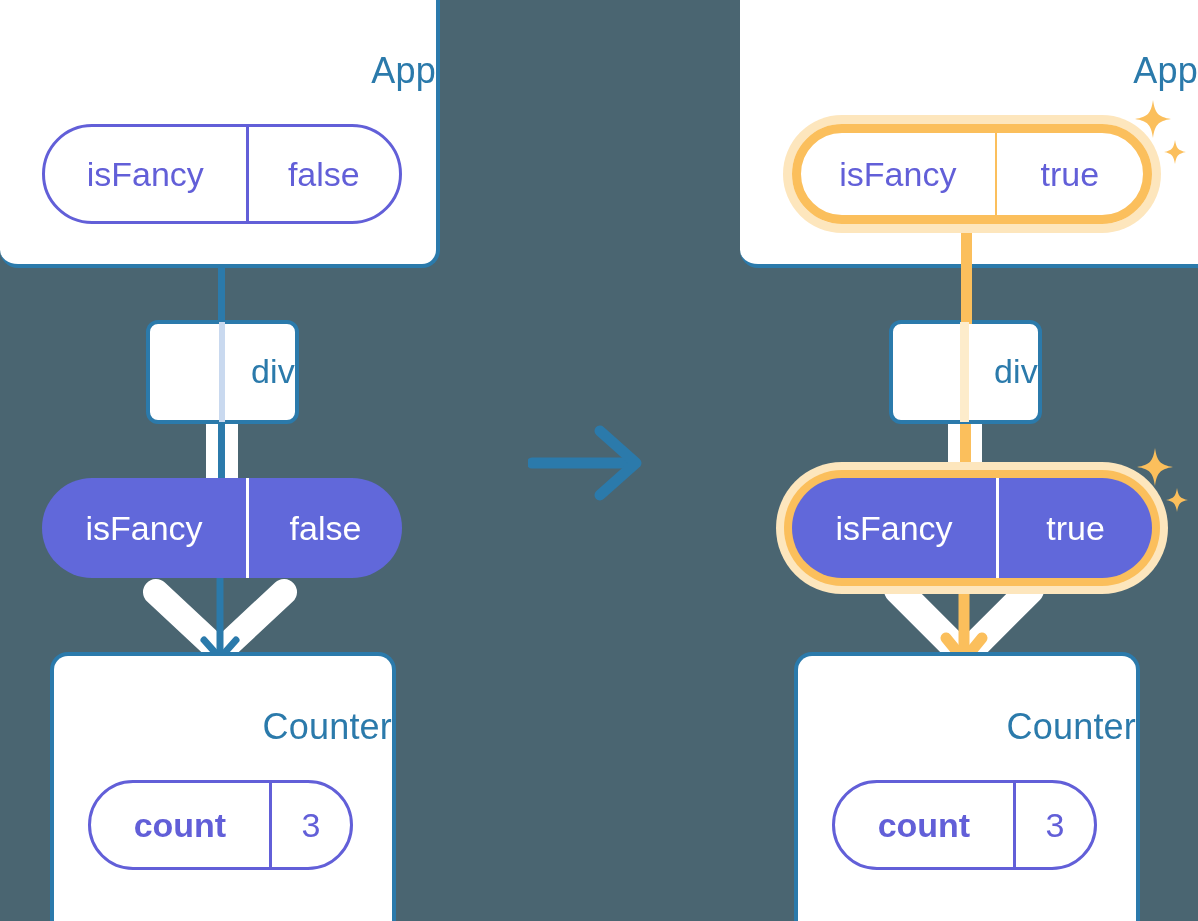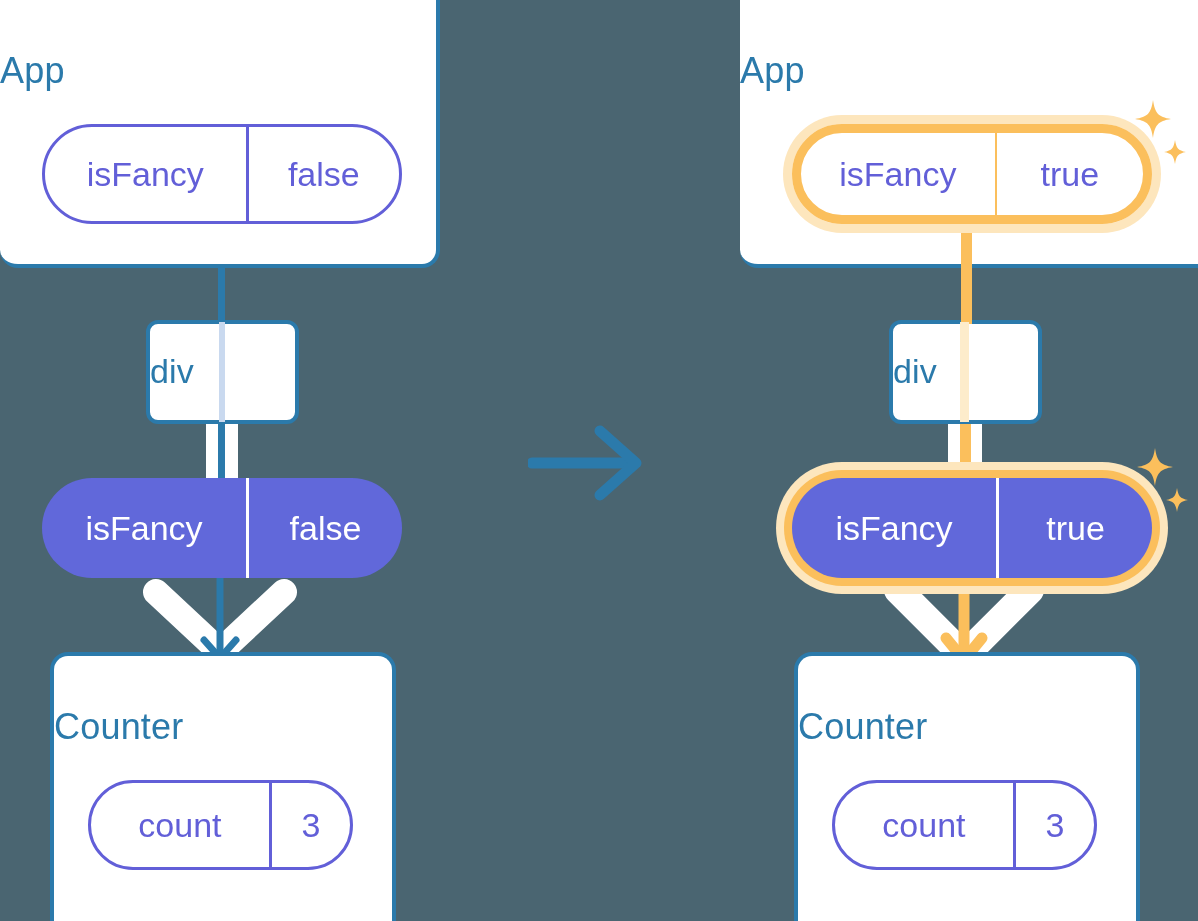--- a/index.html
+++ b/index.html
@@ -39,21 +39,21 @@
     background: #ffffff;
     border: 4px solid #2b7aab;
     border-radius: 18px;
     box-sizing: border-box;
     z-index: 6;
   }
   .cbox .cbox-title {
     position: absolute;
     left: 0;
     right: 0;
-    text-align: left;
+    text-align: right;
     color: #2b7aab;
     font-size: 36px;
     font-weight: 400;
     letter-spacing: .2px;
   }
 
   
   .box-app {
     left: 0px;
     top: 0px;
@@ -190,21 +190,21 @@
     top: 780px;
     width: 265px;
     height: 90px;
   }
   .panel.right .pill-count {
     left: 92px;
     top: 780px;
     width: 265px;
     height: 90px;
   }
-  .pill-count .pill-key { width: 182px; }
+  .pill-count .pill-key { width: 182px; font-weight: bold; }
   .pill-count .pill-val { width: 83px; }
 
   
   .wire {
     position: absolute;
     z-index: 3;
   }
   
   .wire-app-div {
     left: 218px;

